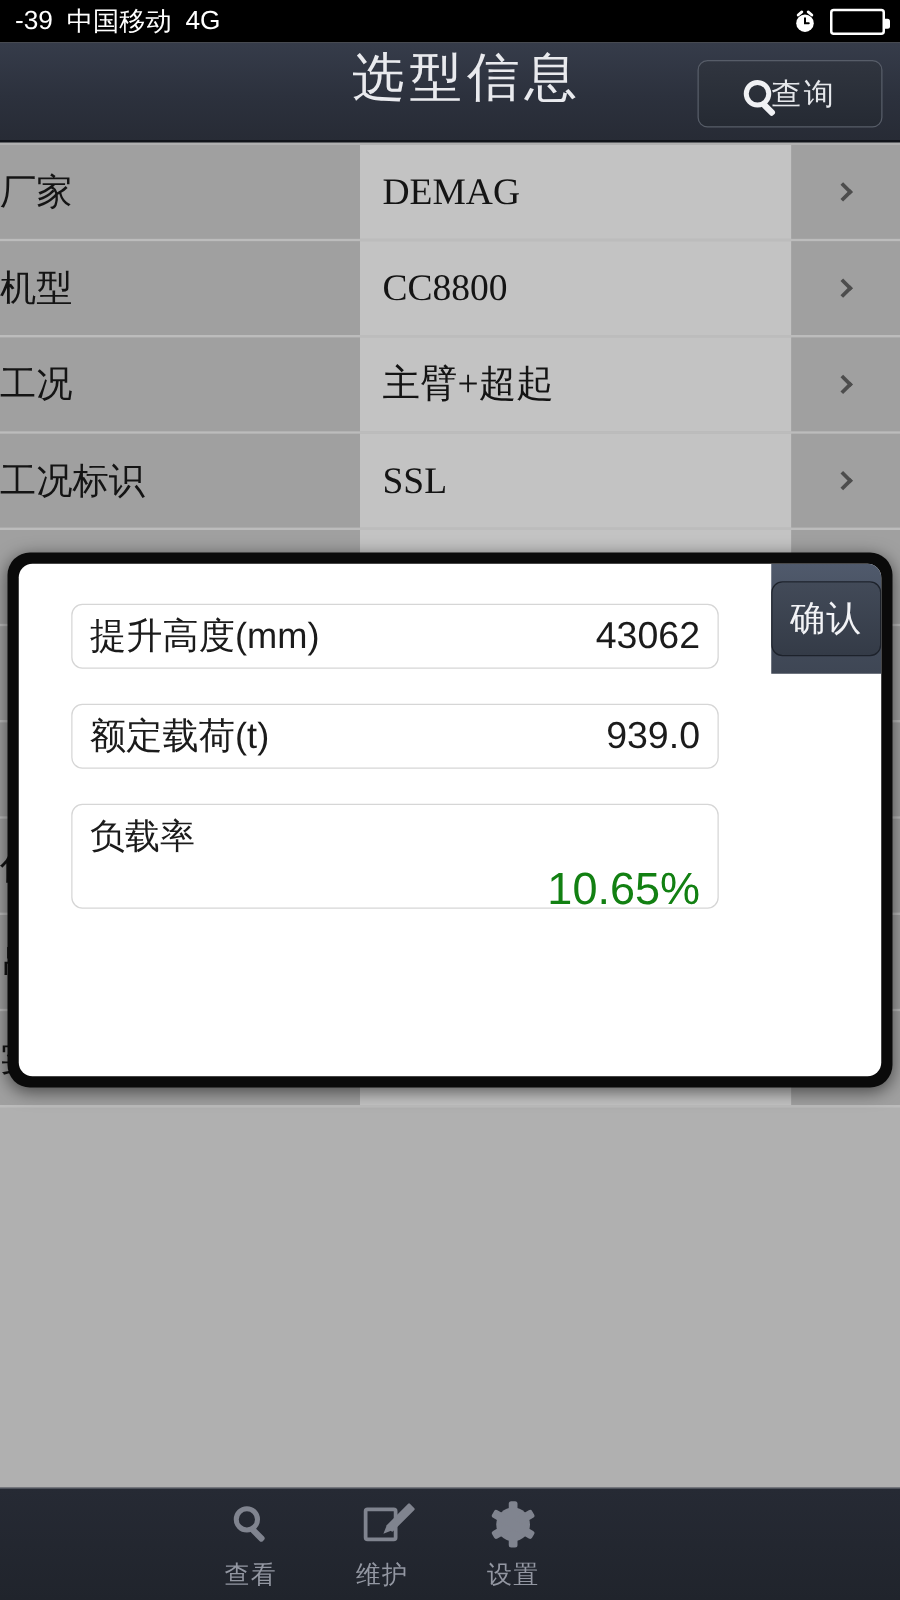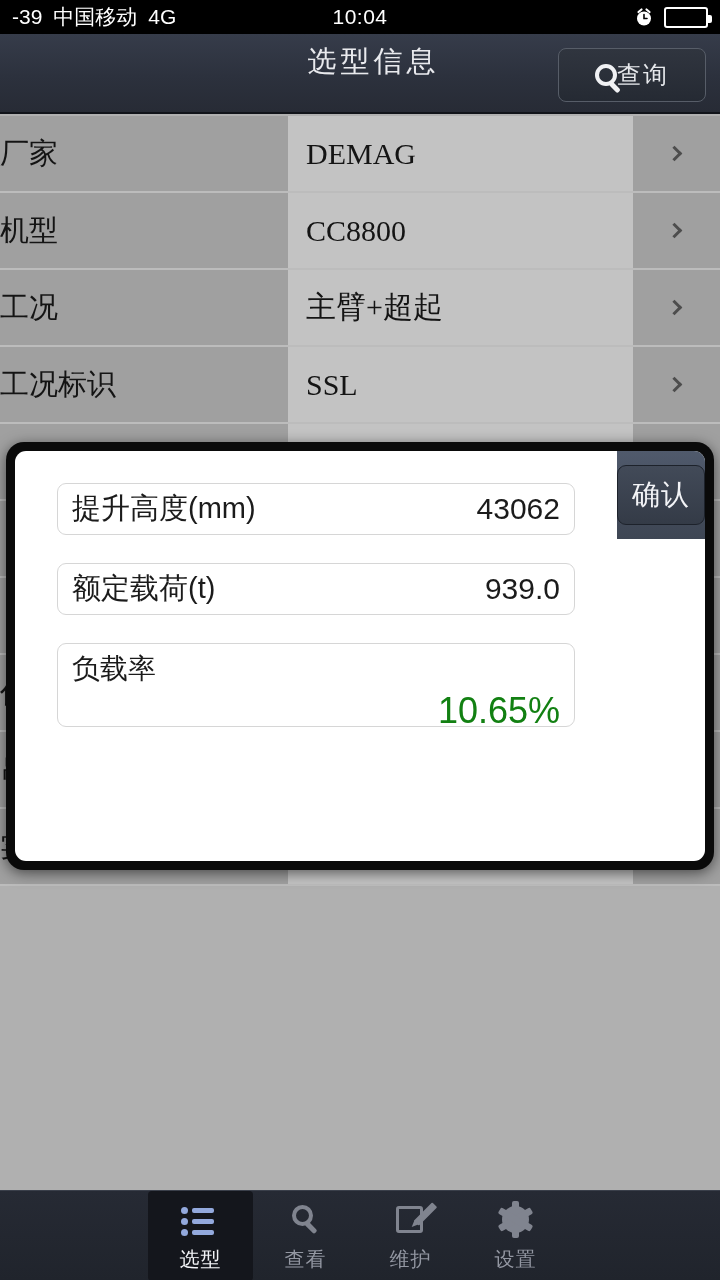--- a/index.html
+++ b/index.html
@@ -36,21 +36,21 @@
   
   .header {
     position: absolute; top: 34px; left: 0;
     width: 720px; height: 80px;
     background: linear-gradient(180deg, #363c4a 0%, #2c313d 55%, #272b35 100%);
     border-bottom: 2px solid #11141a;
   }
   .header-title {
     position: absolute; left: 0; top: 0; width: 720px; height: 56px;
     display: flex; align-items: center; justify-content: center;
-    color: #e9eaee; font-size: 29px; letter-spacing: 4px; padding-left: 27px;
+    color: #e9eaee; font-size: 42px; letter-spacing: 4px; padding-left: 27px;
   }
   .search-btn {
     position: absolute; right: 14px; top: 14px;
     width: 148px; height: 54px;
     background: linear-gradient(180deg, #30353f 0%, #252a33 100%);
     border: 1px solid #575d68;
     border-radius: 8px;
     display: flex; align-items: center; justify-content: center; 
     color: #e6e8ec;
   }
@@ -240,21 +240,20 @@
 <body>
 
 <div id="phone">
 
   <div class="statusbar">
     <div class="sb-left">
       <span>-39</span>
       <span>中国移动</span>
       <span>4G</span>
     </div>
-    <div class="sb-center">10:04</div>
     <div class="sb-right">
       <span class="alarm-icon">
         <svg width="20" height="20" viewBox="0 0 20 20">
           <circle cx="10" cy="11.5" r="7" fill="#fff"></circle>
           <path d="M10 7.5 L10 11.5 L13 11.5" stroke="#000" stroke-width="1.6" fill="none" stroke-linecap="round"></path>
           <path d="M4.5 5 L7.5 2.5 M15.5 5 L12.5 2.5" stroke="#fff" stroke-width="2.2" stroke-linecap="round"></path>
         </svg>
       </span>
       <span class="battery">
         <span class="battery-fill"></span>
@@ -363,28 +362,20 @@
         </div>
 
       </div>
       <div class="modal-footer">
         <div class="confirm-btn">确认</div>
       </div>
     </div>
   </div>
 
   <div class="tabbar">
-    <div class="tab active">
-      <span class="tab-icon icon-list">
-          <i></i>
-          <i></i>
-          <i></i>
-        </span>
-      <span class="tab-label">选型</span>
-    </div>
     <div class="tab">
       <span class="tab-icon icon-search">
           <span></span>
         </span>
       <span class="tab-label">查看</span>
     </div>
     <div class="tab">
       <span class="tab-icon icon-edit">
           <span></span>
           <i></i>

